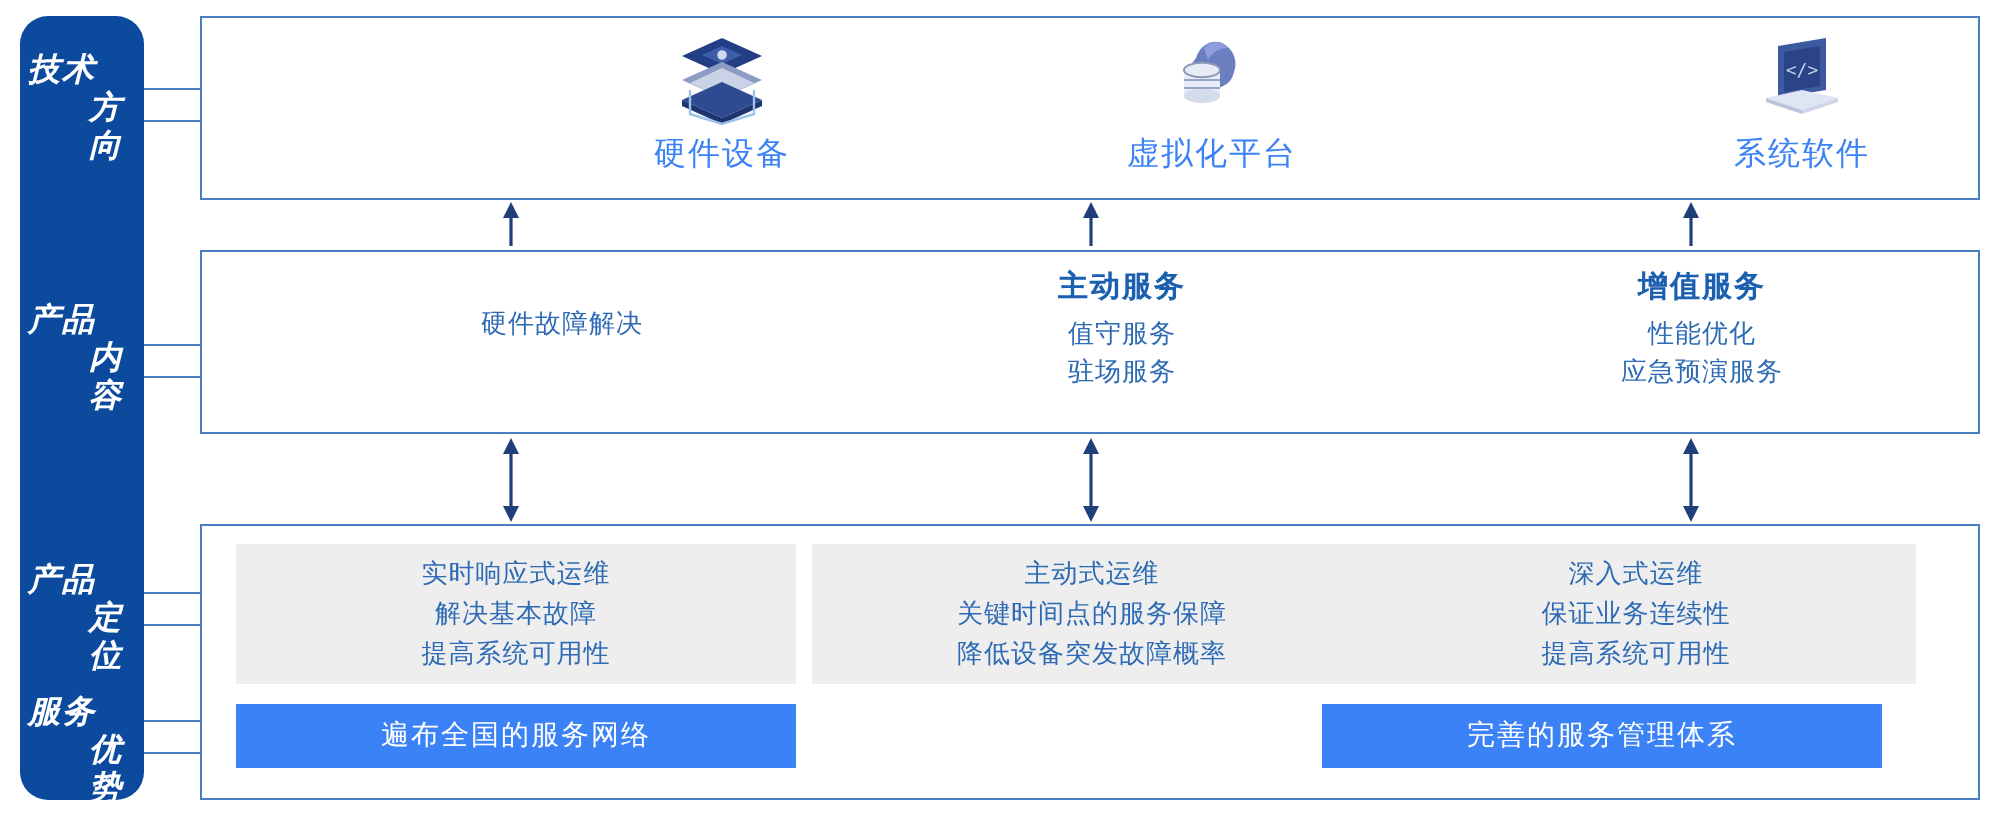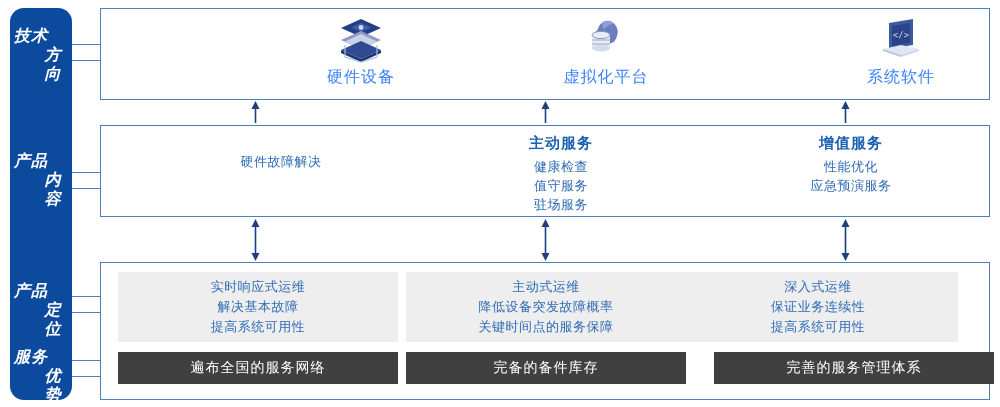--- a/index.html
+++ b/index.html
@@ -81,21 +81,21 @@
     background: #eeeeee;
     display: flex; flex-direction: column;
     align-items: center; justify-content: center;
   }
   .pos-item {
     color: #2f6bb5; font-size: 13px; line-height: 20px;
     letter-spacing: .5px;
   }
   .adv-cell {
     position: absolute; top: 89px; height: 32px;
-    background: #404040;
+    background: #3b82f6;
     display: flex; align-items: center; justify-content: center;
   }
   .adv-text {
     color: #ffffff; font-size: 14px; letter-spacing: 1px;
   }
 
   
   .arrow { position: absolute; }
 </style>
 </head>
@@ -193,21 +193,20 @@
   </svg>
 
   <div class="row-box" id="row2">
 
     <div class="svc-cell" style="left:60px; width:240px; padding-top:26px;">
       <div class="svc-item">硬件故障解决</div>
     </div>
 
     <div class="svc-cell" style="left:340px; width:240px;">
       <div class="svc-title">主动服务</div>
-      <div class="svc-item">健康检查</div>
       <div class="svc-item">值守服务</div>
       <div class="svc-item">驻场服务</div>
     </div>
 
     <div class="svc-cell" style="left:630px; width:240px;">
       <div class="svc-title">增值服务</div>
       <div class="svc-item">性能优化</div>
       <div class="svc-item">应急预演服务</div>
     </div>
   </div>
@@ -230,33 +229,30 @@
 
   <div class="row-box" id="row3">
 
     <div class="pos-cell" style="left:17px; width:280px;">
       <div class="pos-item">实时响应式运维</div>
       <div class="pos-item">解决基本故障</div>
       <div class="pos-item">提高系统可用性</div>
     </div>
     <div class="pos-cell" style="left:305px; width:280px;">
       <div class="pos-item">主动式运维</div>
+      <div class="pos-item">关键时间点的服务保障</div>
       <div class="pos-item">降低设备突发故障概率</div>
-      <div class="pos-item">关键时间点的服务保障</div>
     </div>
     <div class="pos-cell" style="left:577px; width:280px;">
       <div class="pos-item">深入式运维</div>
       <div class="pos-item">保证业务连续性</div>
       <div class="pos-item">提高系统可用性</div>
     </div>
 
     <div class="adv-cell" style="left:17px; width:280px;">
       <span class="adv-text">遍布全国的服务网络</span>
     </div>
-    <div class="adv-cell" style="left:305px; width:280px;">
-      <span class="adv-text">完备的备件库存</span>
-    </div>
-    <div class="adv-cell" style="left:613px; width:280px;">
+    <div class="adv-cell" style="left:560px; width:280px;">
       <span class="adv-text">完善的服务管理体系</span>
     </div>
   </div>
 
 </div>
 
 </body></html>

